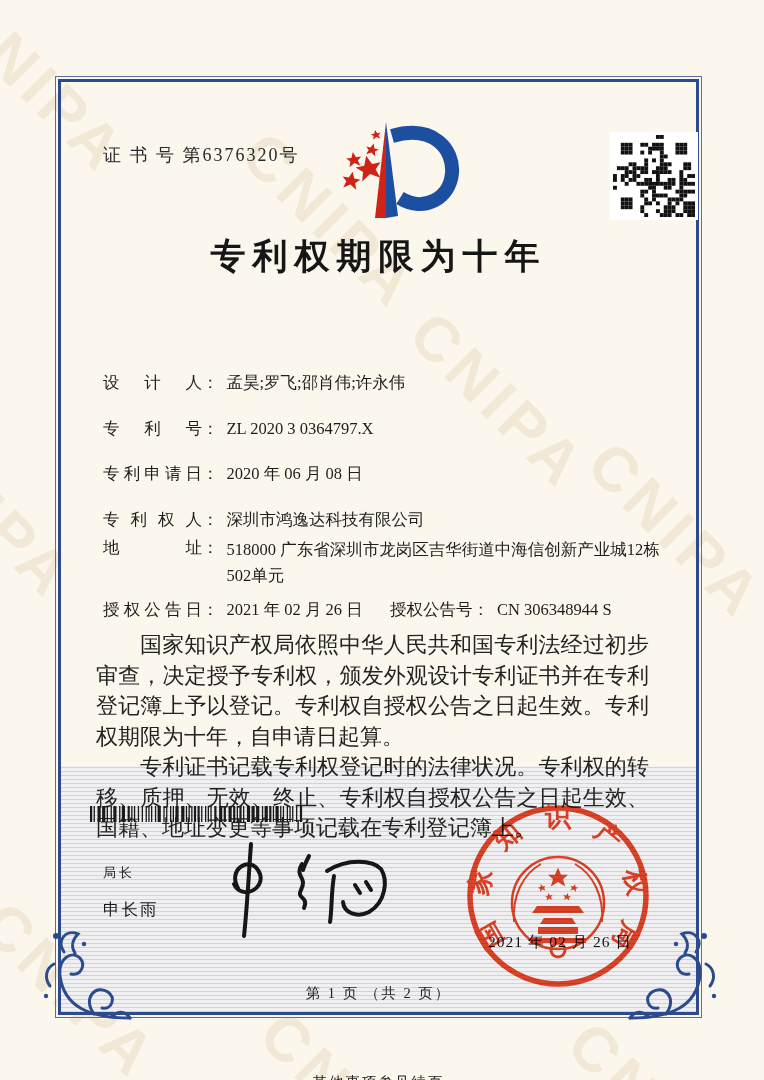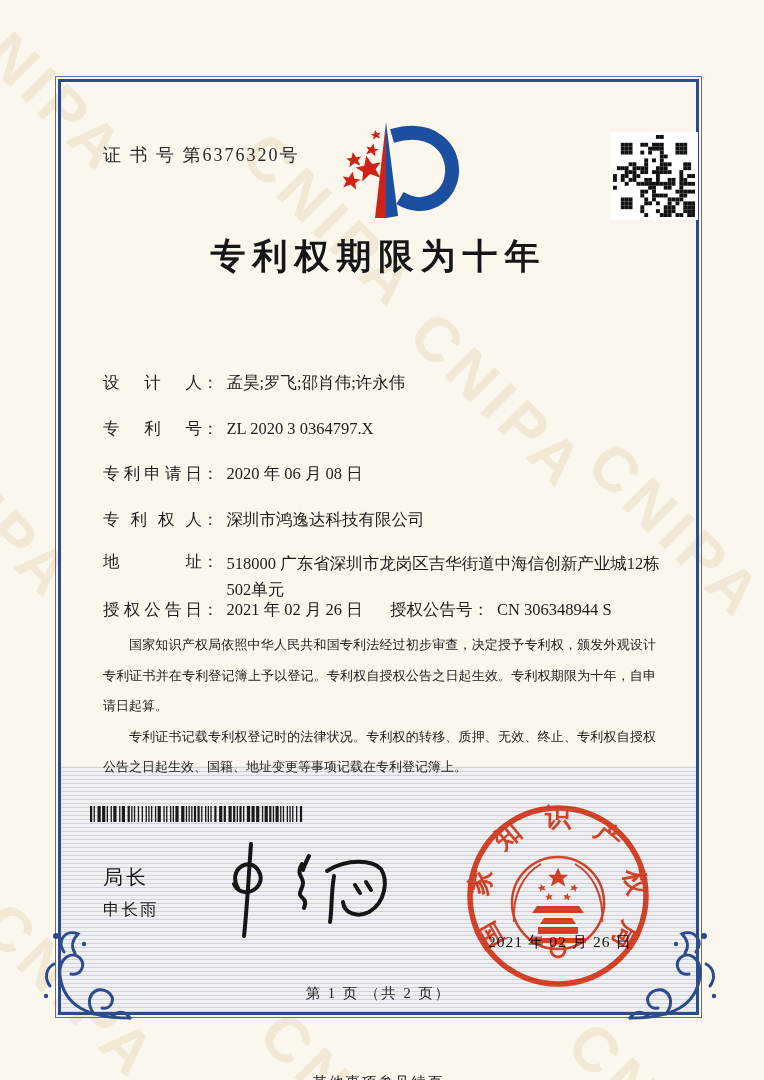--- a/index.html
+++ b/index.html
@@ -21,25 +21,25 @@
   .logo{position:absolute;left:312px;top:120px;width:150px;height:112px;}
   .qr{position:absolute;left:610px;top:132px;width:82px;height:82px;background:#fff;padding:3px;}
   .title{position:absolute;left:55px;top:233px;width:647px;text-align:center;
       font-size:35px;font-weight:bold;letter-spacing:7px;color:#161616;}
   .row{position:absolute;left:103px;font-size:16.5px;color:#1d1d1d;}
   .lbl{display:inline-block;width:99px;text-align:justify;text-align-last:justify;vertical-align:top;}
   .val{margin-left:8px;}
   .addr-wrap{display:flex;}
   .addr-val{margin-left:8px;width:445px;line-height:26px;}
   .grant-right{position:absolute;left:287px;top:0;white-space:nowrap;}
-  .paras{position:absolute;left:103px;top:630px;width:553px;font-size:13px;
+  .paras{position:absolute;left:96px;top:630px;width:553px;font-size:22px;
       line-height:30.5px;text-align:justify;color:#222;}
   .paras p{margin:0;text-indent:2em;}
   .barcode{position:absolute;left:88px;top:806px;width:218px;height:16px;}
-  .signer-title{position:absolute;left:103px;top:864px;font-size:20px;letter-spacing:3px;color:#181818;}
+  .signer-title{position:absolute;left:103px;top:864px;font-size:13px;letter-spacing:3px;color:#181818;}
   .signer-name{position:absolute;left:103px;top:899px;font-size:16.5px;letter-spacing:2px;color:#181818;}
   .signature{position:absolute;left:205px;top:838px;}
   .seal-date{position:absolute;left:455px;top:932px;width:210px;text-align:center;
       font-size:15.5px;letter-spacing:1px;color:#151515;z-index:4;}
   .seal{position:absolute;left:462px;top:800px;z-index:5;mix-blend-mode:multiply;opacity:.93;}
   .seal text{font-family:"Liberation Serif","DejaVu Serif",serif;}
   .pageinfo{position:absolute;left:55px;top:984px;width:647px;text-align:center;
       font-size:14.5px;letter-spacing:2px;color:#222;z-index:3;}
   .footnote{position:absolute;left:55px;top:1029px;width:647px;text-align:center;
       font-size:14.5px;letter-spacing:2px;color:#222;margin-top:44px;}
@@ -268,21 +268,21 @@
   </div>
   <div class="row" style="top:418px">
     <span class="lbl">专利号</span><span>：</span><span class="val">ZL 2020 3 0364797.X</span>
   </div>
   <div class="row" style="top:463px">
     <span class="lbl">专利申请日</span><span>：</span><span class="val">2020 年 06 月 08 日</span>
   </div>
   <div class="row" style="top:509px">
     <span class="lbl">专利权人</span><span>：</span><span class="val">深圳市鸿逸达科技有限公司</span>
   </div>
-  <div class="row addr-wrap" style="top:551px">
+  <div class="row addr-wrap" style="top:537px">
     <span style="white-space:nowrap"><span class="lbl">地址</span><span>：</span></span>
       <span class="addr-val">518000 广东省深圳市龙岗区吉华街道中海信创新产业城12栋502单元</span>
   </div>
   <div class="row" style="top:599px;width:560px">
     <span class="lbl">授权公告日</span><span>：</span><span class="val">2021 年 02 月 26 日</span>
     <span class="grant-right"><span>授权公告号</span><span>：</span><span class="val">CN 306348944 S</span></span>
   </div>
 
   <div class="paras">
     <p>国家知识产权局依照中华人民共和国专利法经过初步审查，决定授予专利权，颁发外观设计专利证书并在专利登记簿上予以登记。专利权自授权公告之日起生效。专利权期限为十年，自申请日起算。</p>

